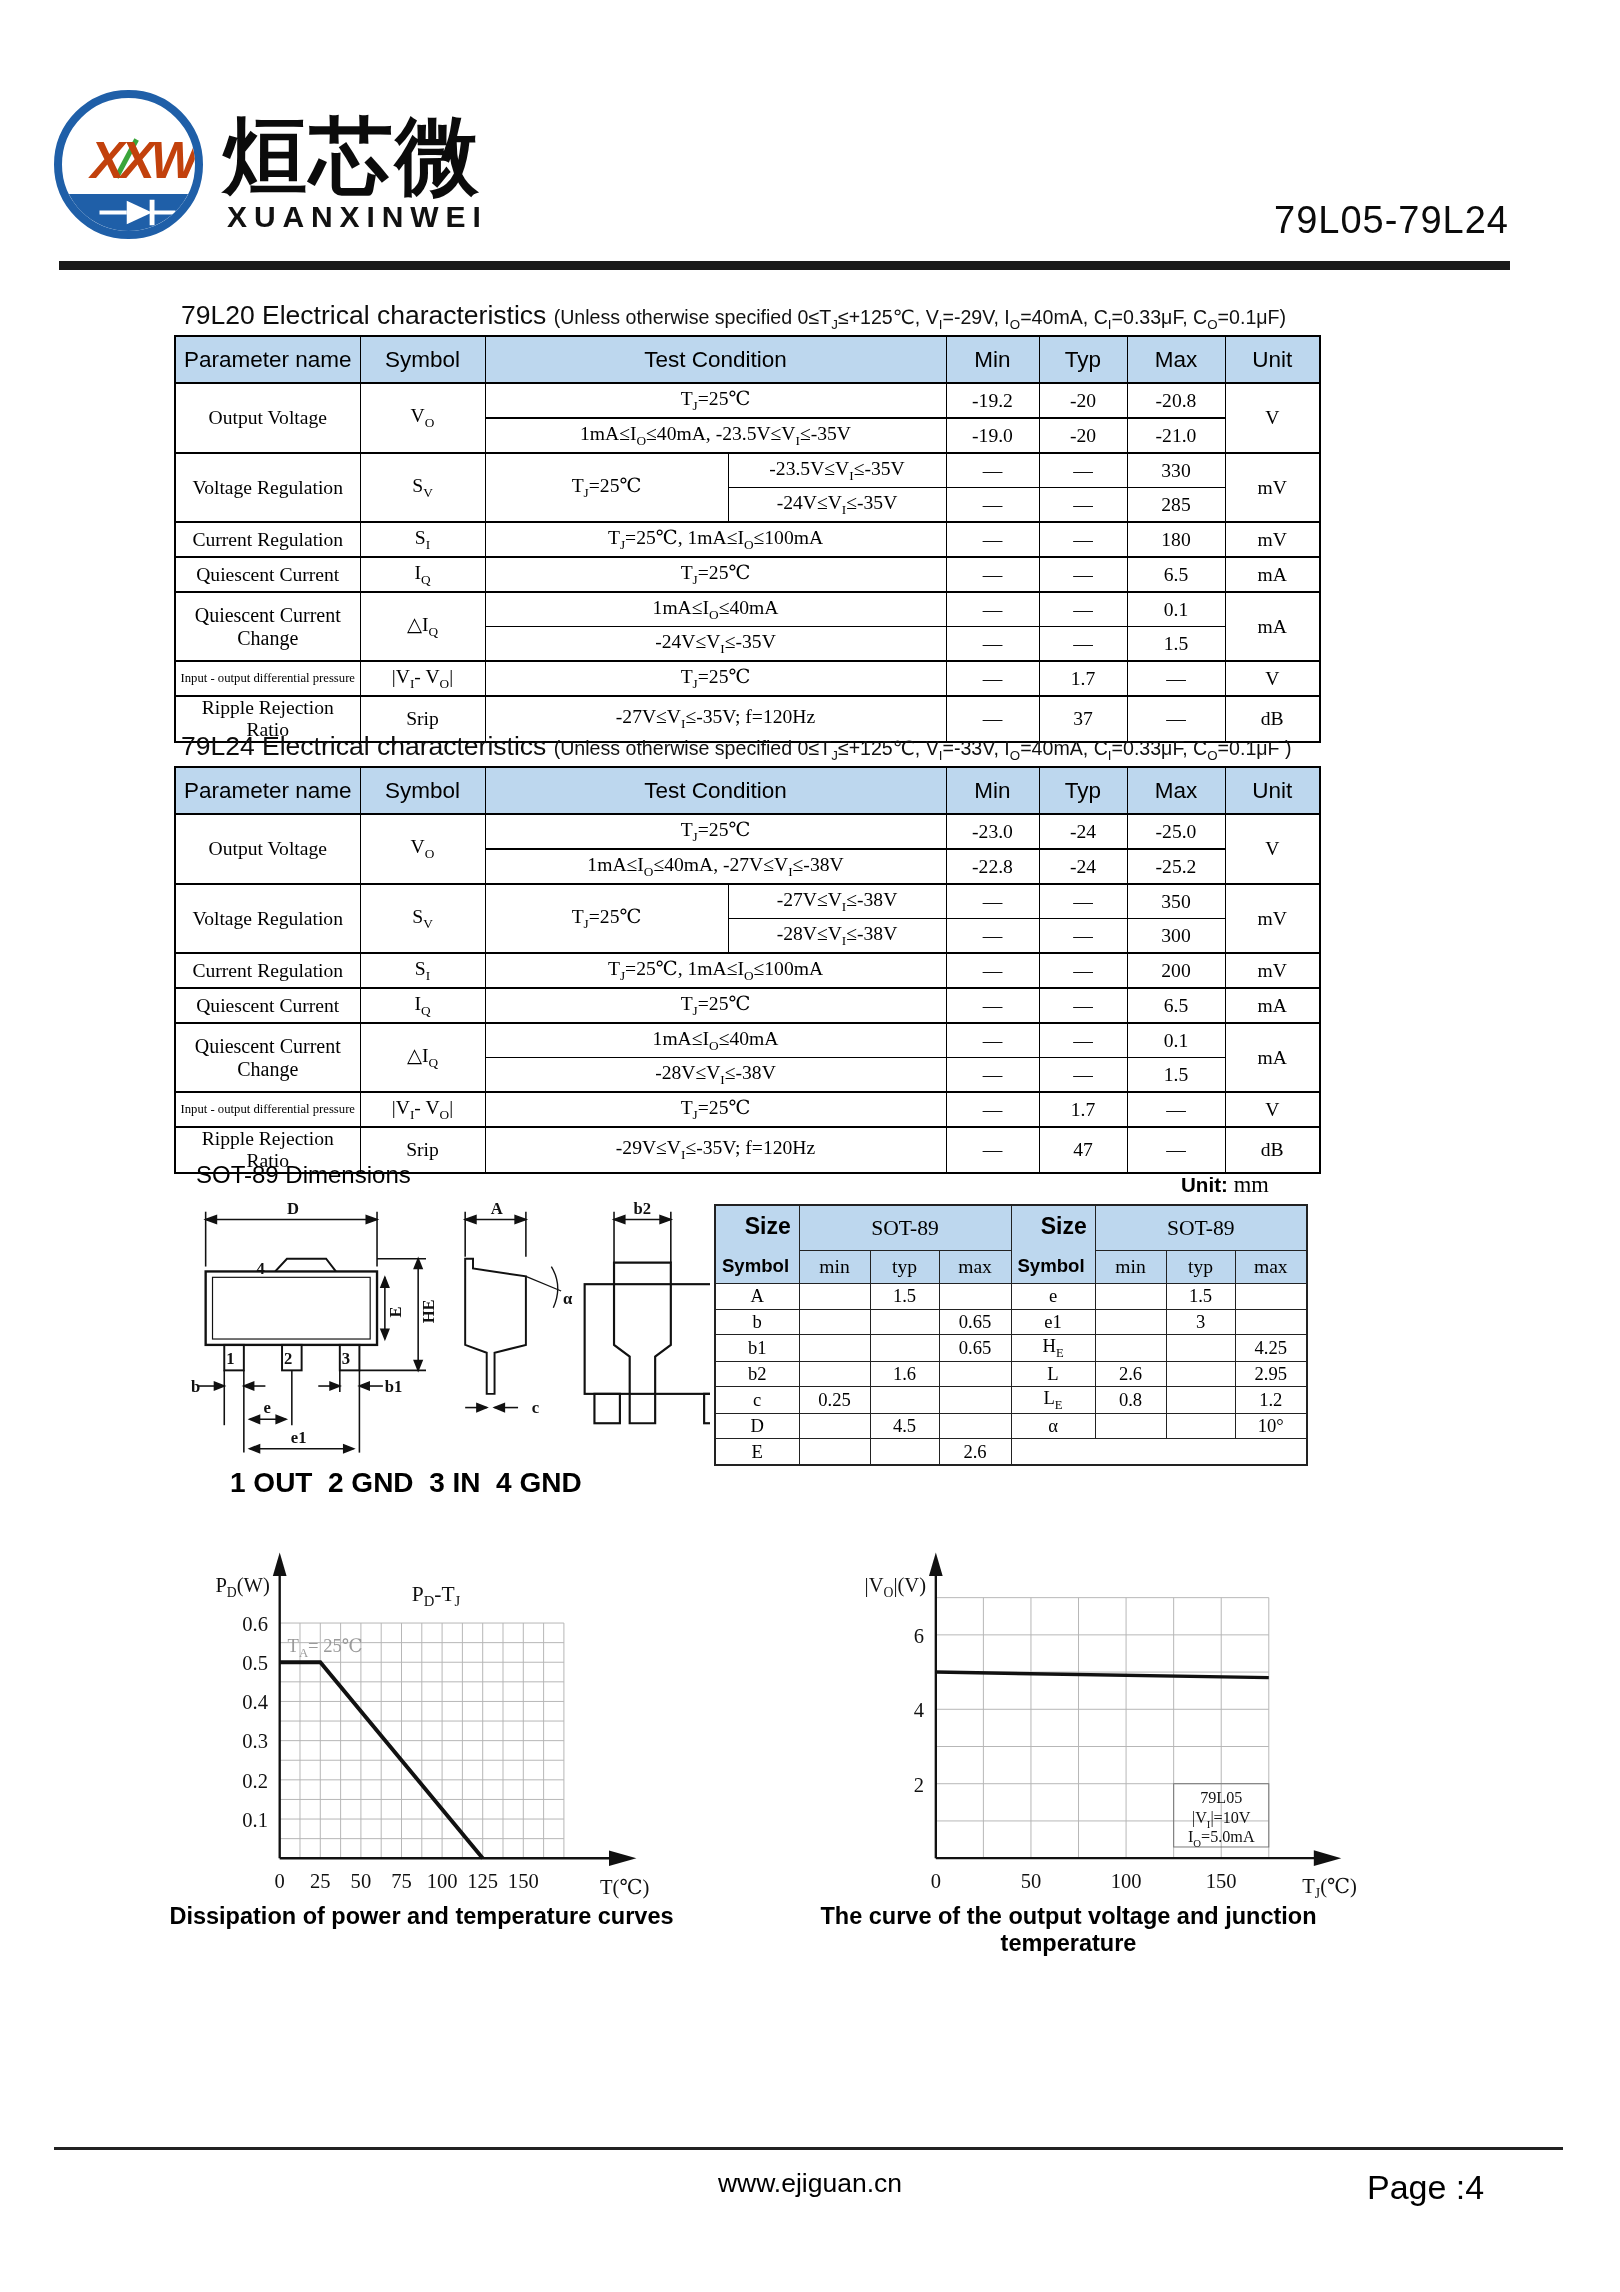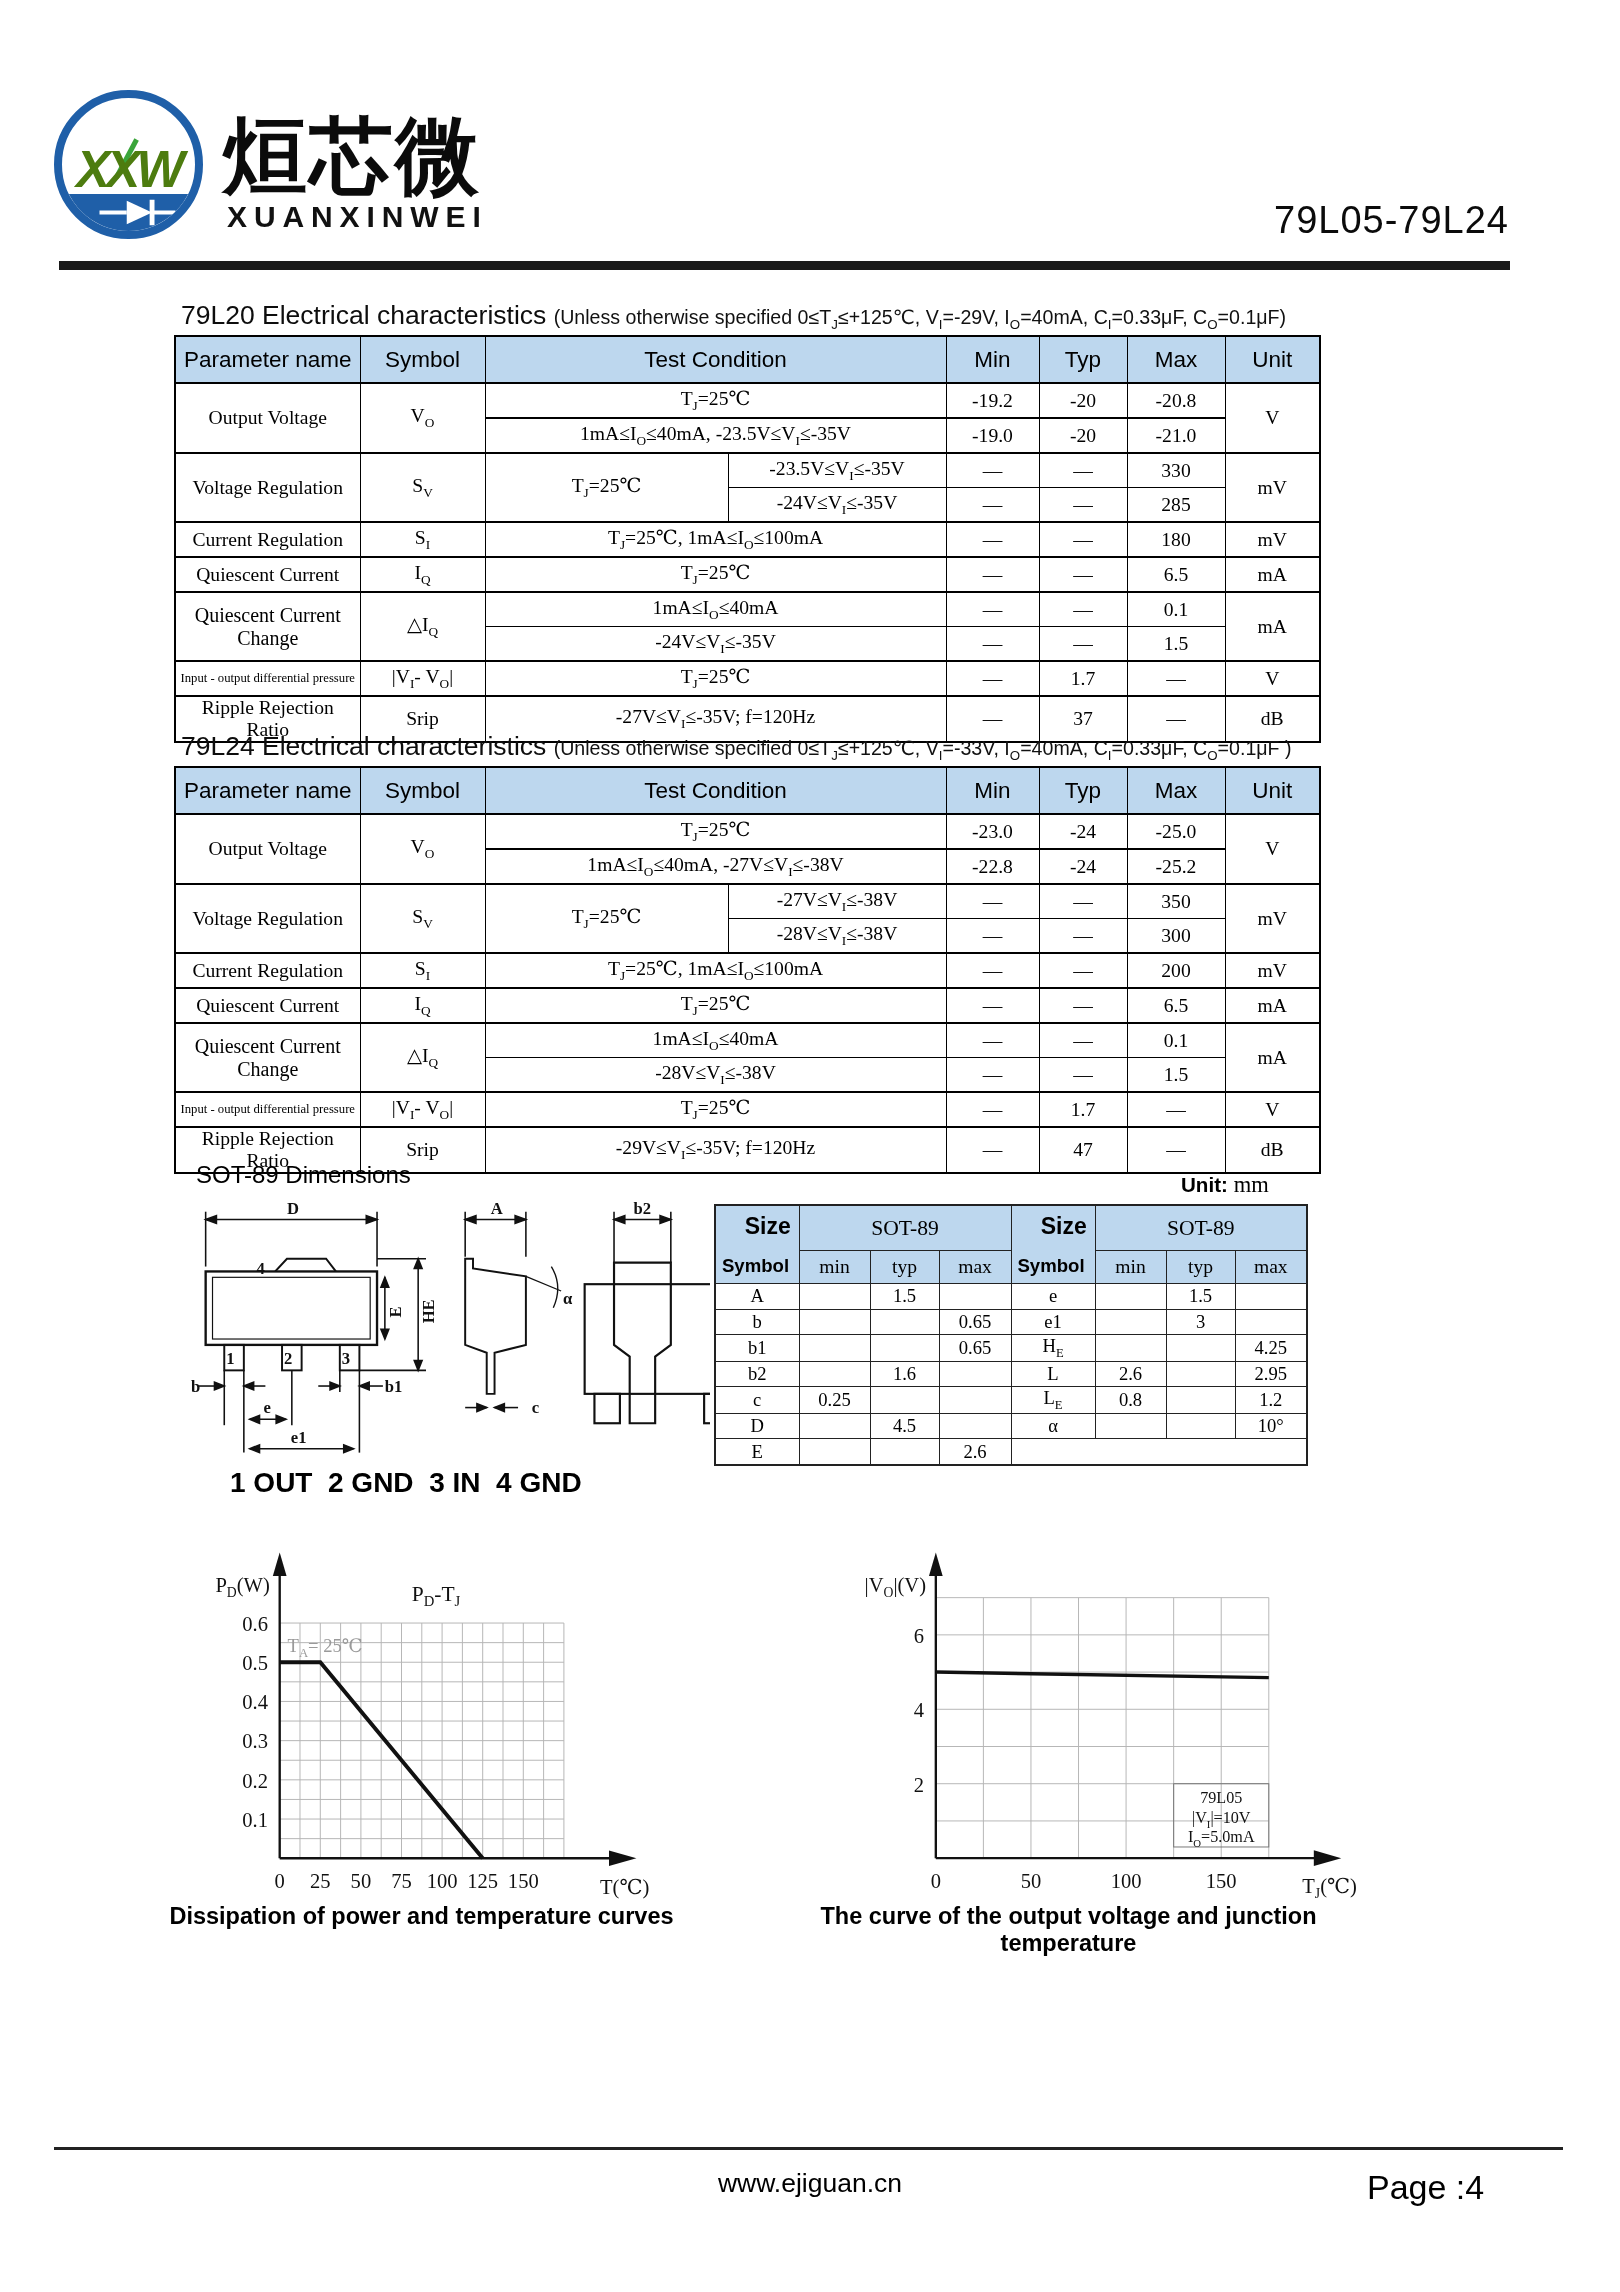--- a/index.html
+++ b/index.html
@@ -2,22 +2,22 @@
 <html><head>
 <meta charset="utf-8">
 <style>
   html,body{margin:0;padding:0;background:#888;}
   .page{position:relative;width:1620px;height:2293px;background:#fff;overflow:hidden;
         font-family:"Liberation Sans","DejaVu Sans",sans-serif;color:#000;}
   sub{font-size:68%;}
   
   .logo-circle{position:absolute;left:54px;top:90px;width:149px;height:149px;border:8.8px solid #1f5fa8;
       border-radius:50%;box-sizing:border-box;overflow:hidden;background:#fff;}
-  .logo-mono{position:absolute;left:0;right:0;top:33px;text-align:center;font-style:italic;font-weight:bold;
-      font-size:51px;color:#4d7c0f;letter-spacing:-3.9px;margin-top:9px;}
+  .logo-mono{position:absolute;left:0;right:0;top:33px;text-align:right;font-style:italic;font-weight:bold;
+      font-size:51px;color:#c2410c;letter-spacing:-3.9px;}
   .logo-green{position:absolute;left:62px;top:39px;width:4.9px;height:43px;background:#3aa53a;transform:rotate(28deg);}
   .logo-band{position:absolute;left:0;right:0;bottom:0;height:37px;background:#1f5fa8;}
   .brand-cn{position:absolute;left:223px;top:100px;font-size:84px;font-weight:bold;color:#0b0b0b;letter-spacing:2px;}
   .brand-en{position:absolute;left:227px;top:200px;font-size:30px;font-weight:bold;color:#111;letter-spacing:6.9px;}
   .part-number{position:absolute;right:111px;top:199px;font-size:38px;color:#0b0b0b;letter-spacing:1px;}
   .header-rule{position:absolute;left:59px;top:261px;width:1451px;height:8.8px;background:#1a1a1a;}
   
   .sec-title{position:absolute;font-size:26.5px;color:#0d0d0d;}
   .sec-sub{font-size:19.6px;color:#111;}
   

